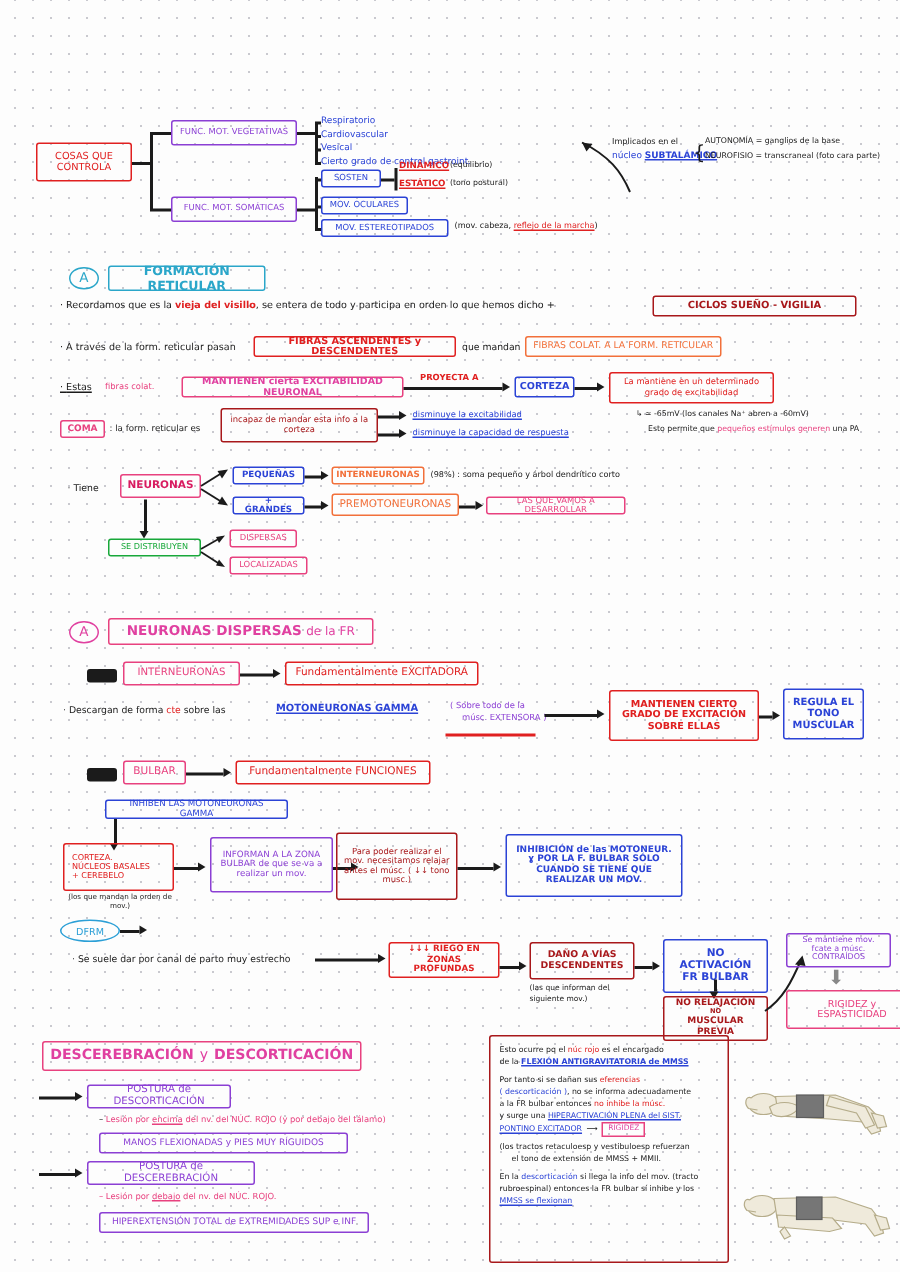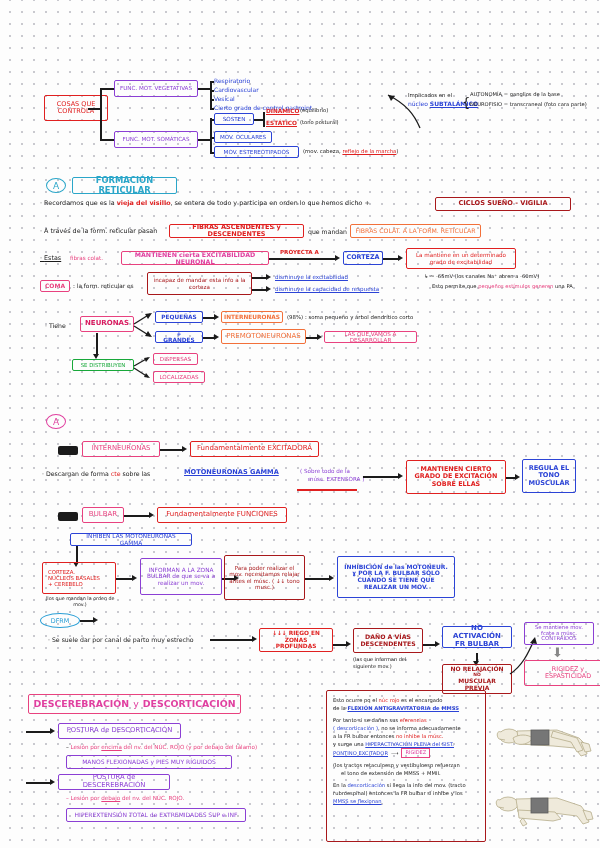--- a/index.html
+++ b/index.html
@@ -29,21 +29,21 @@
   .title{font-weight:bold;letter-spacing:.6px;}
   .fig{position:absolute;}
   svg{display:block;overflow:visible}
 </style>
 </head>
 <body>
 
 <div class="canvas">
 
 
-  <div class="el box b-red c-red" style="left:24px;top:95px;width:64px;height:26px;font-size:6.5px;flex-direction:column;margin-left:20px;">
+  <div class="el box b-red c-red" style="left:24px;top:95px;width:64px;height:26px;font-size:6.5px;flex-direction:column;">
     <span style="white-space:pre-line;">COSAS QUE CONTROLA</span>
   </div>
 
   <div class="line hline" style="left:88px;top:108px;width:12px;"></div>
   <div class="line vline" style="left:100px;top:88px;height:52px;"></div>
   <div class="line hline" style="left:100px;top:88px;width:14px;"></div>
   <div class="line hline" style="left:100px;top:139px;width:14px;"></div>
 
   <div class="el box b-purple c-purple" style="left:114px;top:80px;width:84px;height:17px;font-size:5.6px;">
     <span>FUNC. MOT. VEGETATIVAS</span>
@@ -242,20 +242,24 @@
   <div class="el box b-pink c-pink" style="left:153px;top:353px;width:45px;height:12px;font-size:5.6px;">
     <span>DISPERSAS</span>
   </div>
   <div class="el box b-pink c-pink" style="left:153px;top:371px;width:52px;height:12px;font-size:5.6px;">
     <span>LOCALIZADAS</span>
   </div>
 
   <div class="el" style="left:46px;top:414px;width:20px;height:15px;border:1.6px solid #e040a0;border-radius:50%;color:#e040a0;font-size:9px;display:flex;align-items:center;justify-content:center;">
     <span>A</span>
   </div>
+  <div class="el box b-pink" style="left:72px;top:412px;width:177px;height:18px;font-size:9px;color:#e040a0;font-weight:bold;gap:3px;">
+    <span>NEURONAS DISPERSAS</span>
+    <span style="font-weight:normal;font-size:8px">de la FR</span>
+  </div>
 
   <div class="el box" style="left:58px;top:446px;width:20px;height:9px;background:#1b1b1b;border:none;"></div>
   <div class="el box b-pink c-pink" style="left:82px;top:441px;width:78px;height:16px;font-size:6.8px;">
     <span>INTERNEURONAS</span>
   </div>
   <div class="line hline" style="left:160px;top:449px;width:22px;"></div>
   <div class="arrow ar-r" style="left:182px;top:446px;"></div>
   <div class="el box b-red c-red" style="left:190px;top:441px;width:129px;height:16px;font-size:7px;">
     <span>Fundamentalmente EXCITADORA</span>
   </div>
@@ -348,21 +352,21 @@
 
   <div class="el box b-darkred c-darkred" style="left:353px;top:628px;width:70px;height:25px;font-size:6.2px;flex-direction:column;font-weight:bold;">
     <span>DAÑO A VÍAS DESCENDENTES</span>
   </div>
   <div class="el txt c-black" style="left:353px;top:656px;font-size:5px;width:72px;line-height:1.3;">
     <span>(las que informan del siguiente mov.)</span>
   </div>
   <div class="line hline" style="left:423px;top:644px;width:12px;"></div>
   <div class="arrow ar-r" style="left:435px;top:641px;"></div>
 
-  <div class="el box b-blue c-blue" style="left:442px;top:626px;width:70px;height:22px;font-size:7px;flex-direction:column;font-weight:bold;justify-content:center;">
+  <div class="el box b-blue c-blue" style="left:442px;top:626px;width:70px;height:36px;font-size:7px;flex-direction:column;font-weight:bold;justify-content:center;">
     <span>NO ACTIVACIÓN FR BULBAR</span>
   </div>
   <div class="line vline" style="left:476px;top:653px;height:8px;"></div>
   <div class="arrow ar-d" style="left:473px;top:661px;"></div>
 
   <div class="el box b-darkred c-darkred" style="left:442px;top:664px;width:70px;height:30px;font-size:6px;flex-direction:column;font-weight:bold;">
     <span>NO RELAJACIÓN</span>
     <span style="font-size:4.4px">NO</span>
     <span>MUSCULAR PREVIA</span>
   </div>
@@ -381,21 +385,21 @@
   </div>
 
   <div class="el box b-pink" style="left:28px;top:694px;width:213px;height:20px;font-size:9.4px;color:#e040a0;gap:4px;font-weight:bold;">
     <span>DESCEREBRACIÓN</span>
     <span style="font-weight:normal">y</span>
     <span>DESCORTICACIÓN</span>
   </div>
 
   <div class="line hline" style="left:26px;top:731px;width:24px;"></div>
   <div class="arrow ar-r" style="left:50px;top:728px;"></div>
-  <div class="el box b-purple c-purple" style="left:58px;top:723px;width:123px;height:16px;font-size:6.8px;text-align:right;">
+  <div class="el box b-purple c-purple" style="left:58px;top:723px;width:96px;height:16px;font-size:6.8px;">
     <span>POSTURA de DESCORTICACIÓN</span>
   </div>
   <div class="el txt c-black" style="left:66px;top:744px;font-size:5.6px;">
     <span>– </span><span class="c-pink">Lesión por</span>
     <span class="c-pink u">encima</span>
     <span class="c-pink">del nv. del NÚC. ROJO (y por debajo del tálamo)</span>
   </div>
   <div class="el box b-purple c-purple" style="left:66px;top:755px;width:166px;height:14px;font-size:6px;">
     <span>MANOS FLEXIONADAS y PIES MUY RÍGUIDOS</span>
   </div>

